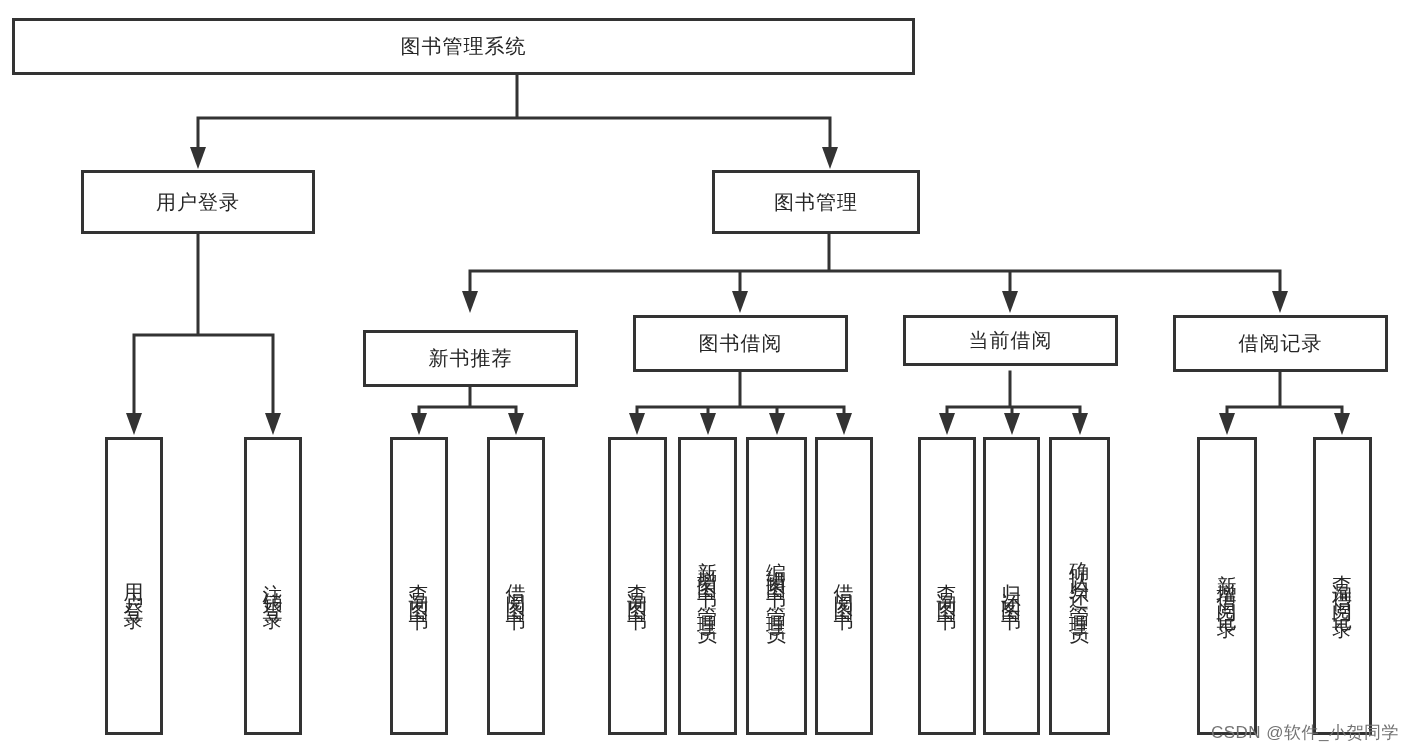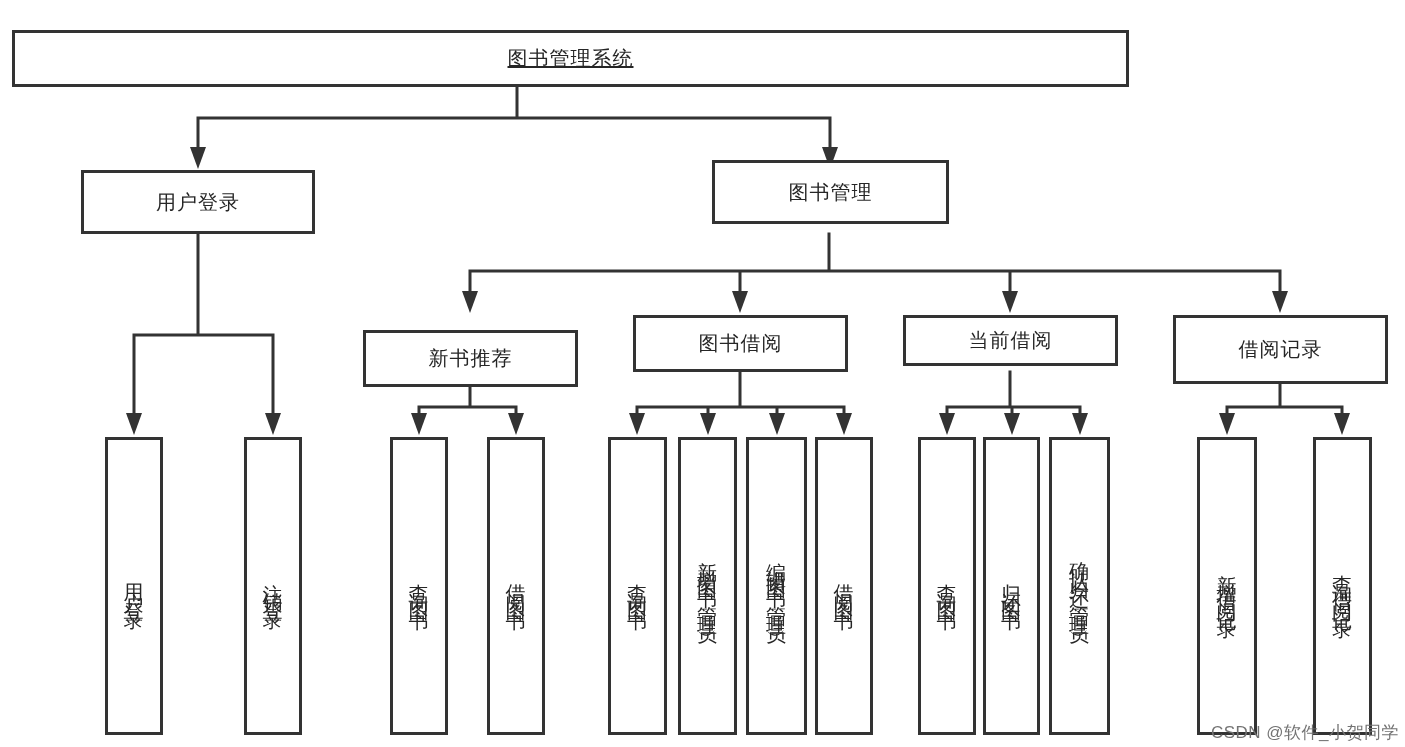--- a/index.html
+++ b/index.html
@@ -93,29 +93,29 @@
       <polygon points="769,413 785,413 777,435"></polygon>
       <polygon points="836,413 852,413 844,435"></polygon>
       <polygon points="939,413 955,413 947,435"></polygon>
       <polygon points="1004,413 1020,413 1012,435"></polygon>
       <polygon points="1072,413 1088,413 1080,435"></polygon>
       <polygon points="1219,413 1235,413 1227,435"></polygon>
       <polygon points="1334,413 1350,413 1342,435"></polygon>
     </g>
   </svg>
 
-  <div class="hnode" style="left:12px; top:30px; width:1117px; height:57px;text-decoration:underline;">图书管理系统</div>
+  <div class="hnode" style="left:12px; top:18px; width:903px; height:57px;">图书管理系统</div>
 
   <div class="hnode" style="left:81px; top:170px; width:234px; height:64px;">用户登录</div>
-  <div class="hnode" style="left:712px; top:160px; width:237px; height:64px;">图书管理</div>
+  <div class="hnode" style="left:712px; top:170px; width:208px; height:64px;">图书管理</div>
 
   <div class="hnode" style="left:363px; top:315px; width:215px; height:57px;margin-top:15px;">新书推荐</div>
   <div class="hnode" style="left:633px; top:315px; width:215px; height:57px;">图书借阅</div>
   <div class="hnode" style="left:903px; top:315px; width:215px; height:51px;">当前借阅</div>
-  <div class="hnode" style="left:1173px; top:315px; width:215px; height:69px;">借阅记录</div>
+  <div class="hnode" style="left:1173px; top:315px; width:215px; height:57px;">借阅记录</div>
 
   <div class="vnode" style="left:105px; top:437px; width:58px; height:298px;">
     <span class="vtext">用户登录</span>
   </div>
   <div class="vnode" style="left:244px; top:437px; width:58px; height:298px;">
     <span class="vtext">注销登录</span>
   </div>
 
   <div class="vnode" style="left:390px; top:437px; width:58px; height:298px;">
     <span class="vtext">查询图书</span>

